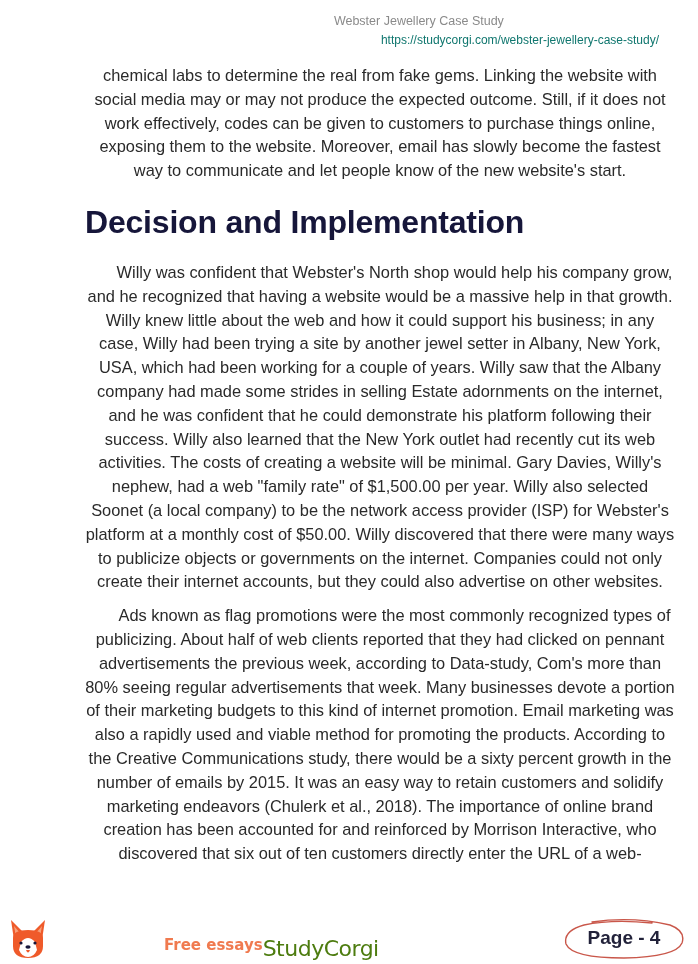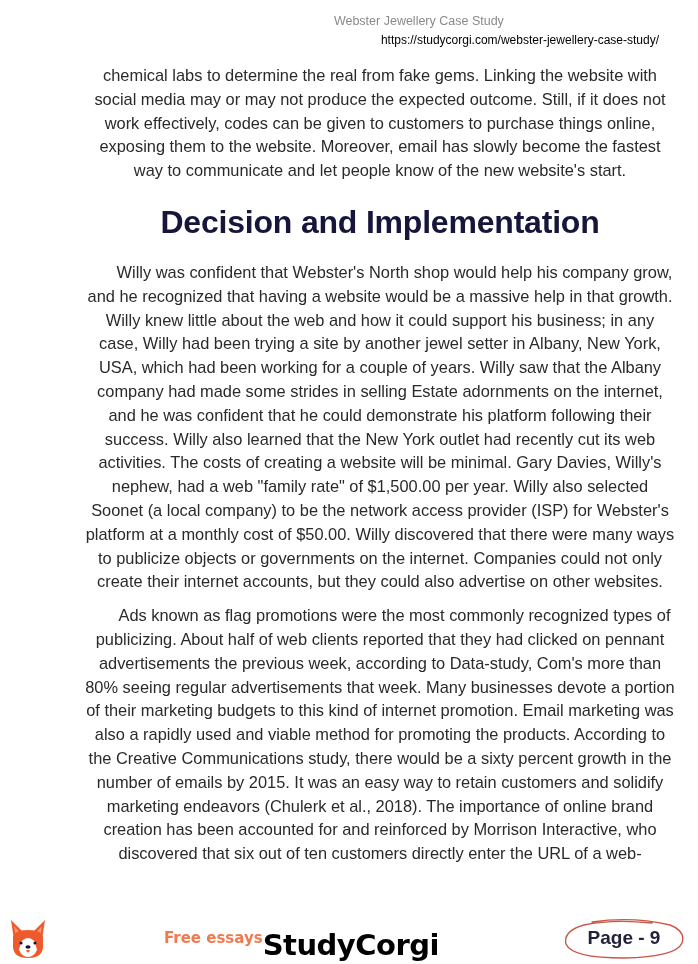--- a/index.html
+++ b/index.html
@@ -17,21 +17,21 @@
     .header {
       position: absolute;
       top: 12px;
       right: 39px;
       text-align: left;
       color: #8a8a8a;
       font-size: 12.5px;
       line-height: 19px;
     }
     .header .url {
-      color: #000000;
+      color: #0f766e;
       font-size: 12px;
       padding-left: 47px;
     }
     .content {
       position: absolute;
       left: 85px;
       top: 64px;
       width: 590px;
       color: #2a2a2a;
       font-size: 16.4px;
@@ -47,21 +47,20 @@
     .content p + p {
       margin-top: 10px;
     }
     h2 {
       margin: 20px 0 20px 0;
       font-size: 32px;
       line-height: 38px;
       font-weight: bold;
       color: #16163a;
       letter-spacing: -0.2px;
-      text-align: center;
     }
     .footer-logo {
       position: absolute;
       left: 8px;
       top: 910px;
       height: 50px;
       display: flex;
       align-items: flex-end;
     }
     .corgi {
@@ -76,23 +75,23 @@
     }
     .brand .tagline {
       color: #f07a4f;
       font-size: 15px;
       font-weight: bold;
       margin-left: 110px;
       margin-bottom: 1px;
       font-family: "DejaVu Sans", sans-serif;
     }
     .brand .name {
-      color: #000000;
-      font-size: 29px;
-      font-weight: bold;
+      color: #4d7c0f;
+      font-size: 22px;
+      font-weight: normal;
       font-family: "DejaVu Sans", sans-serif;
       letter-spacing: -0.5px;
     }
     .page-badge {
       position: absolute;
       left: 562px;
       top: 917px;
       width: 124px;
       height: 44px;
     }
@@ -149,14 +148,14 @@
   <div class="brand">
     <span class="tagline">Free essays</span>
     <span class="name">StudyCorgi</span>
   </div>
 </div>
 
 <div class="page-badge">
   <svg width="124" height="44" viewBox="0 0 124 44">
     <path d="M30 5 Q70 -1 108 8 Q124 14 120 26 Q114 40 62 41 Q10 41 4 27 Q1 14 22 8 Q50 2 90 6" fill="none" stroke="#c9574a" stroke-width="1.4" stroke-linecap="round"></path>
   </svg>
-  <span class="label">Page - 9</span>
+  <span class="label">Page - 4</span>
 </div>
 
 </body></html>

